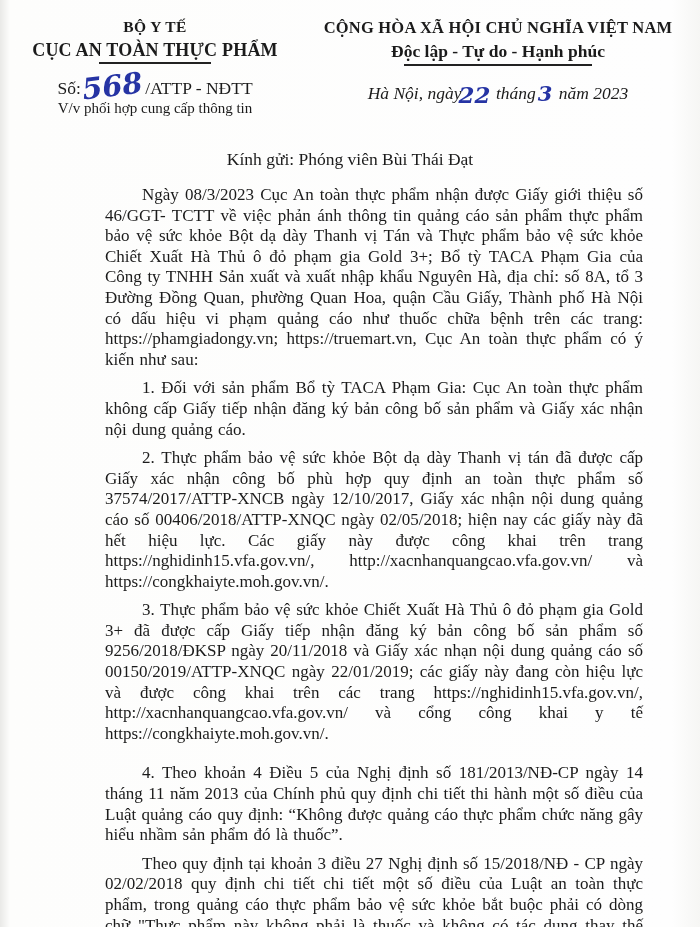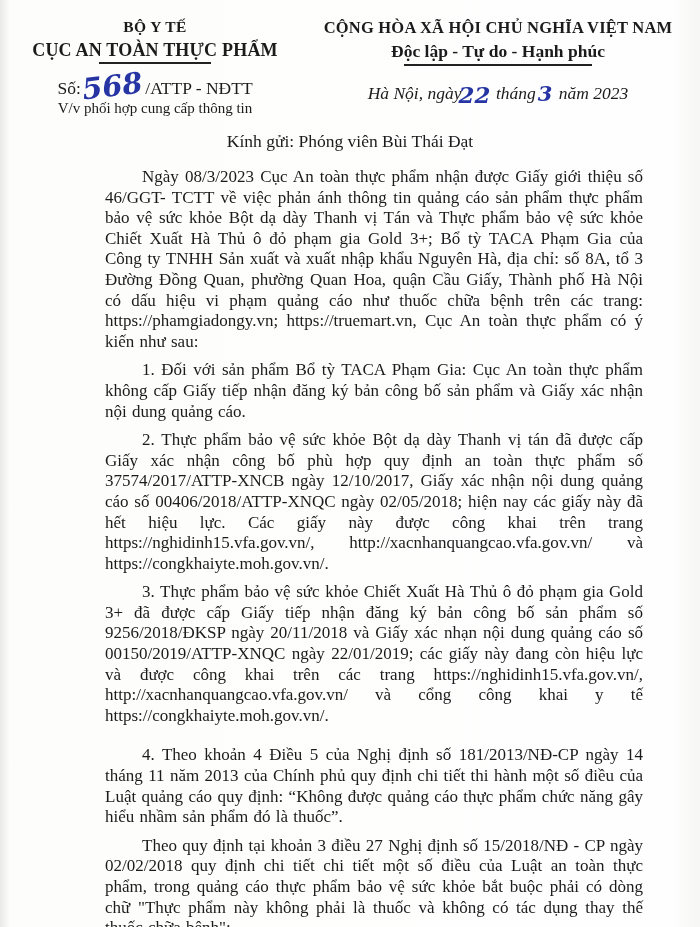--- a/index.html
+++ b/index.html
@@ -28,21 +28,21 @@
   .hand{color:#2634a4;font-family:"DejaVu Serif", serif;font-style:italic;}
   .hand-no{font-size:29px;font-weight:bold;display:inline-block;transform:rotate(-7deg);margin:0 3px 0 1px;position:relative;top:2px;line-height:0;}
   .subject{font-size:15px;margin-top:1px;}
   .nat-title{font-weight:bold;font-size:16.5px;letter-spacing:.2px;}
   .motto{font-weight:bold;font-size:17.5px;margin-top:3px;}
   .motto-rule{width:188px;border-bottom:2px solid #222;margin:2px auto 0;}
   .date-line{font-style:italic;font-size:17.5px;margin-top:17px;white-space:nowrap;}
   .hand-day{font-size:23px;font-weight:bold;position:relative;top:4px;margin-left:-3px;margin-right:1px;line-height:0;text-align:center;}
   .hand-month{font-size:21px;font-weight:bold;position:relative;top:2px;margin:0 2px;line-height:0;}
   
-  .recipient{text-align:center;margin-top:13px;font-size:17.5px;line-height:23px;}
+  .recipient{text-align:center;margin-top:31px;font-size:17.5px;line-height:23px;}
   
   .body-text{margin:14px 57px 0 105px;}
   .body-text p{
     text-align:justify;
     text-indent:37px;
     font-size:17px;
     line-height:20.6px;
     margin:0 0 8px 0;
     word-spacing:1px;
   }

